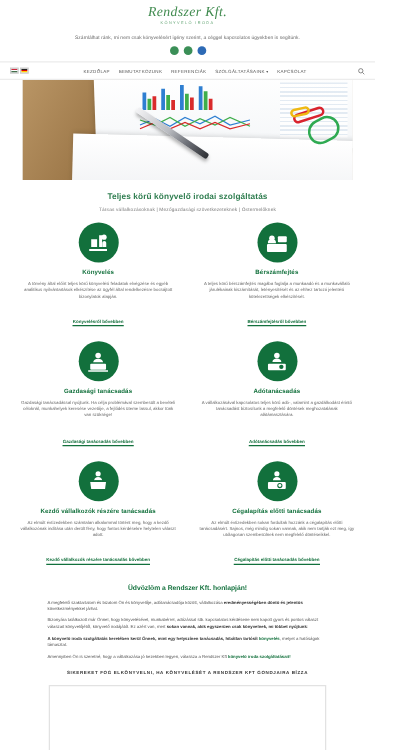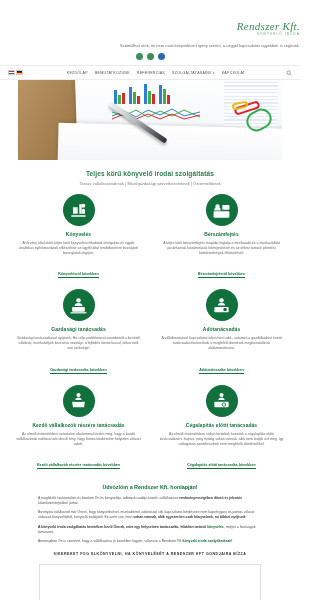--- a/index.html
+++ b/index.html
@@ -6,21 +6,21 @@
   html, body {
     width: 300px; height: 600px;
     background: #ffffff;
     font-family: "Liberation Sans", sans-serif;
     color: #444;
     overflow: hidden;
   }
   body { position: relative; }
 
   
-  .topbar { padding-top: 21px; text-align: right; background:#fff; }
+  .topbar { padding-top: 5px; text-align: center; background:#fff; }
   .logo-word {
     font-family: "Liberation Serif", serif;
     font-style: italic;
     font-size: 11px;
     color: #3f8a4e;
     letter-spacing: .3px;
     line-height: 11px;
   }
   .logo-sub {
     font-size: 3.1px;

